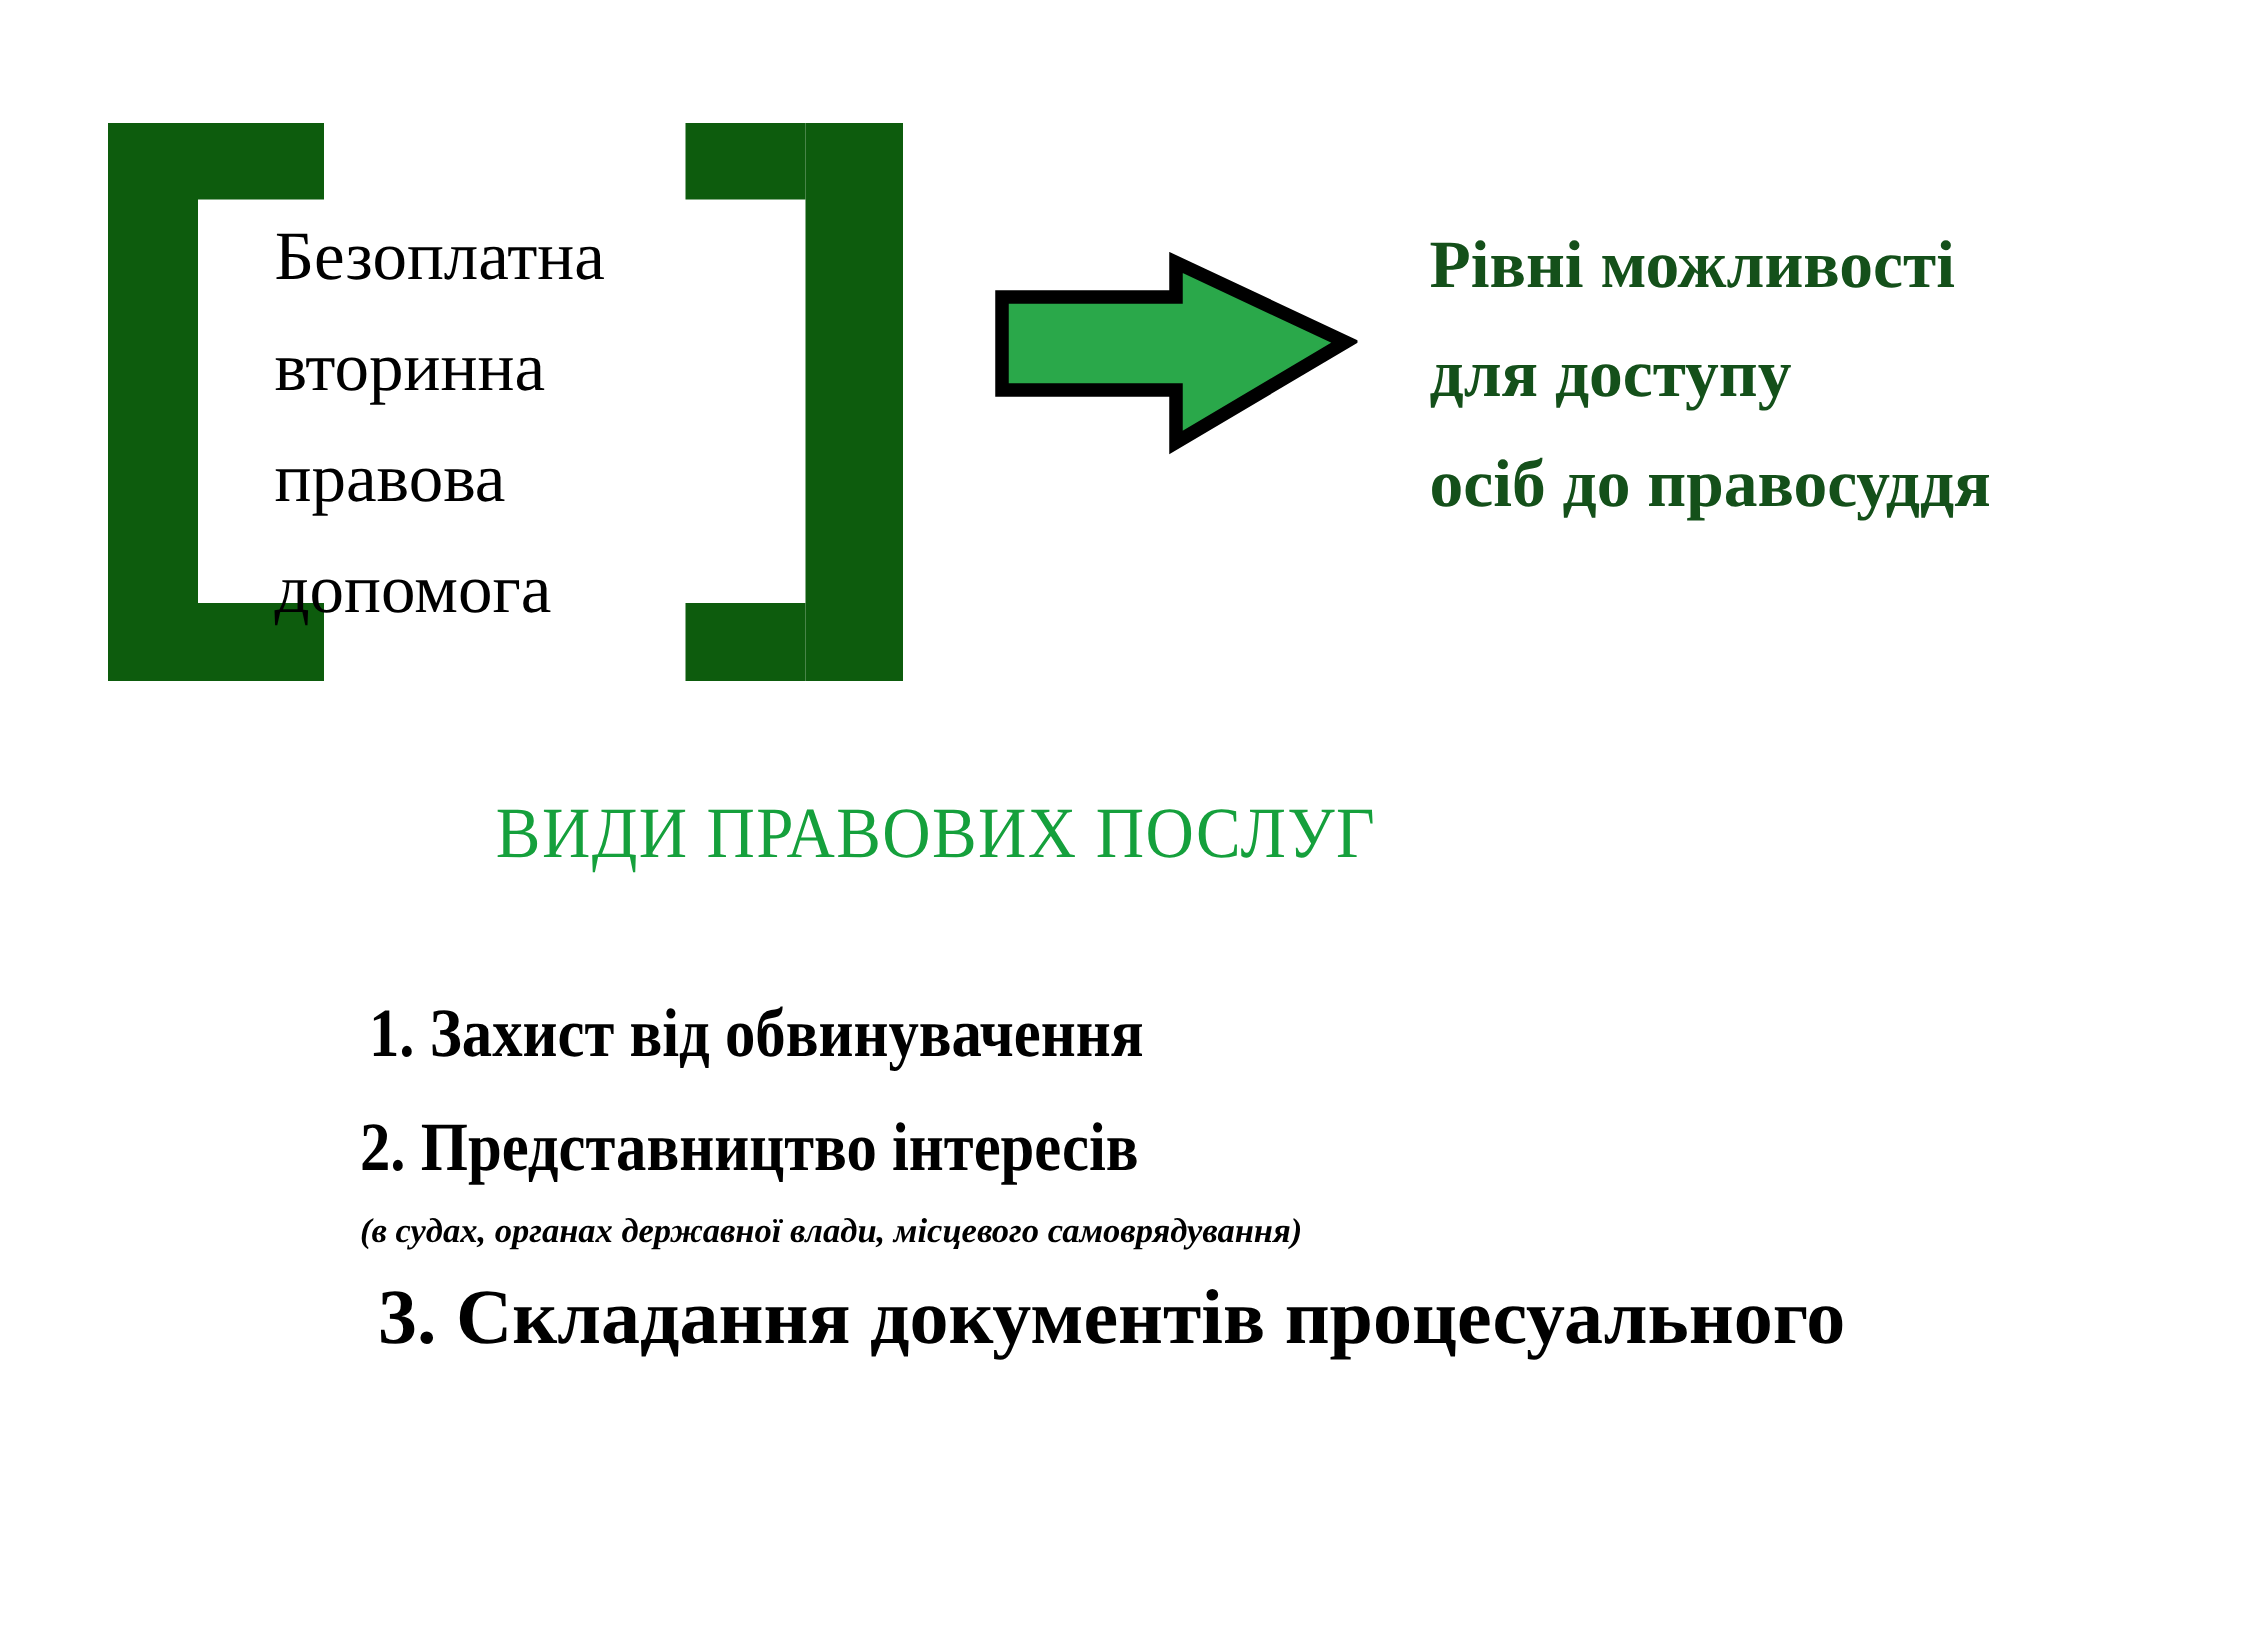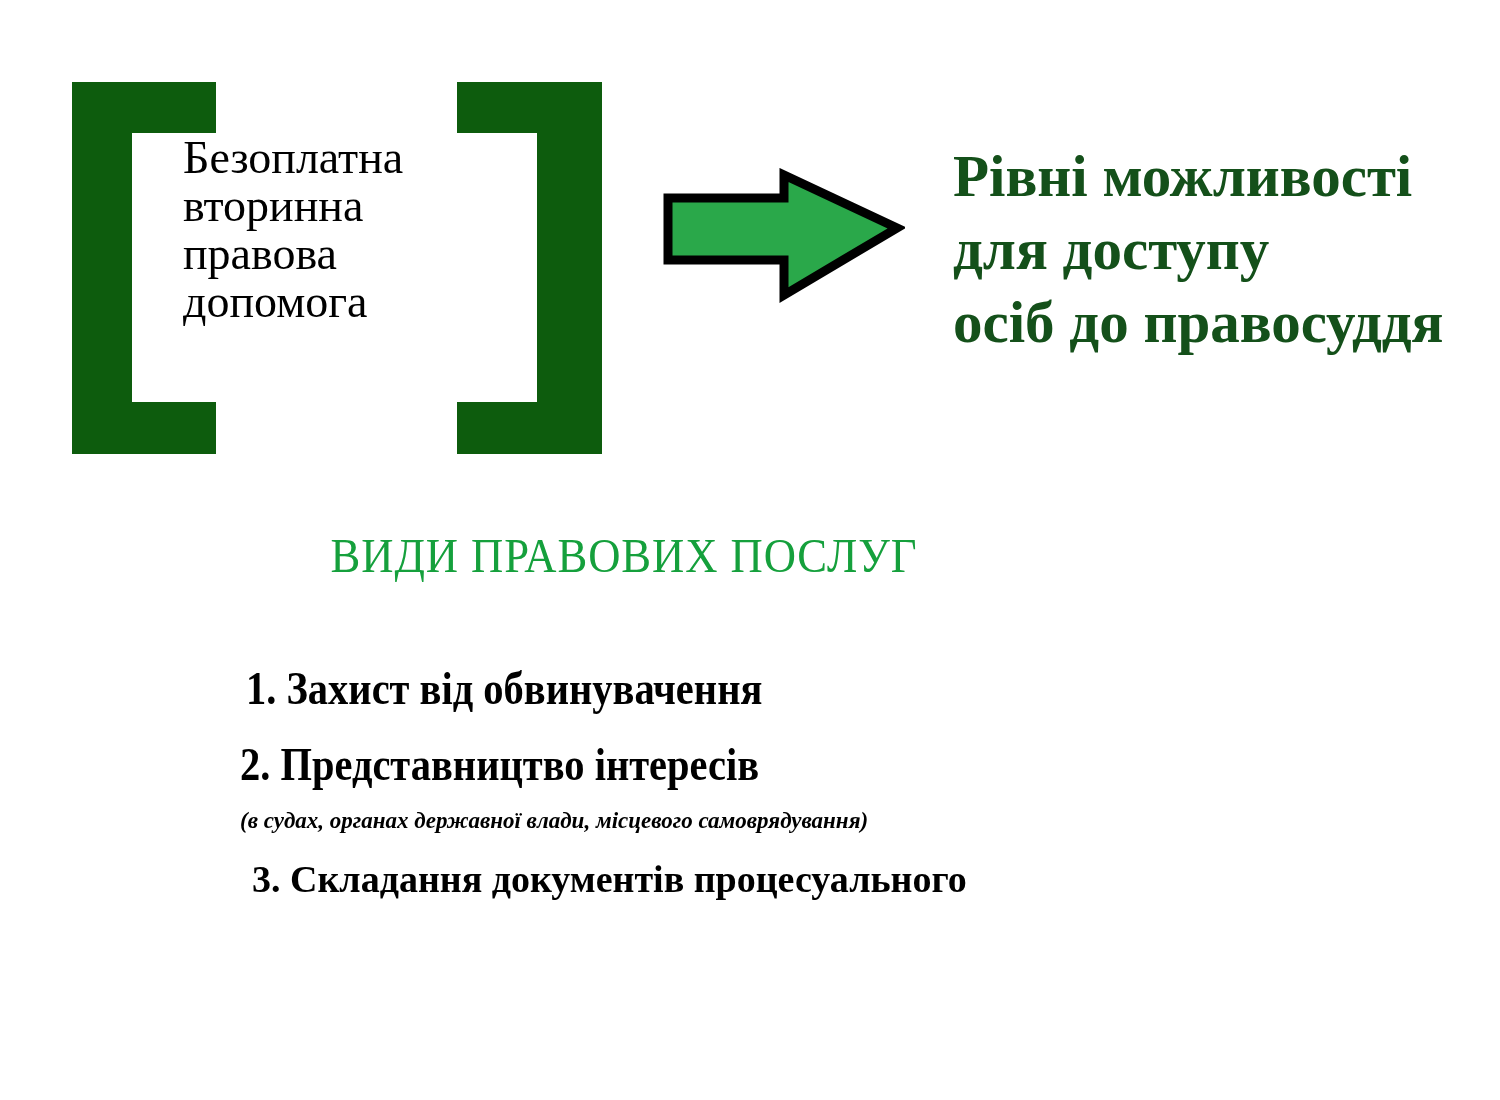--- a/index.html
+++ b/index.html
@@ -86,21 +86,21 @@
   }
 
   
   .bracket-text {
     position: absolute;
     left: 183px;
     top: 134px;
     width: 330px;
     color: #000000;
     font-size: 46px;
-    line-height: 48px;
+    line-height: 74px;
     font-weight: 400;
     white-space: pre-line;
   }
 
   
   .arrow {
     position: absolute;
     left: 660px;
     top: 168px;
     width: 245px;
@@ -108,21 +108,21 @@
   }
   .arrow svg { display: block; width: 100%; height: 100%; }
 
   
   .headline {
     position: absolute;
     left: 953px;
     top: 140px;
     width: 530px;
     color: #14501a;
-    font-size: 59px;
+    font-size: 45px;
     line-height: 73px;
     font-weight: 700;
     white-space: pre-line;
   }
 
   
   .services {
     position: absolute;
     left: 0;
     top: 528px;
@@ -148,21 +148,21 @@
   }
 
   .service-item.condensed {
     font-size: 46px;
     line-height: 66px;
     transform: scaleX(0.88);
     transform-origin: left center;
   }
 
   .service-item.regular {
-    font-size: 38px;
+    font-size: 52px;
     line-height: 62px;
   }
 
   .item-1 { margin-left: 246px; margin-top: 72px; }
   .item-2 { margin-left: 240px; margin-top: 10px; }
 
   .service-note {
     margin-left: 240px;
     margin-top: 8px;
     color: #000000;

